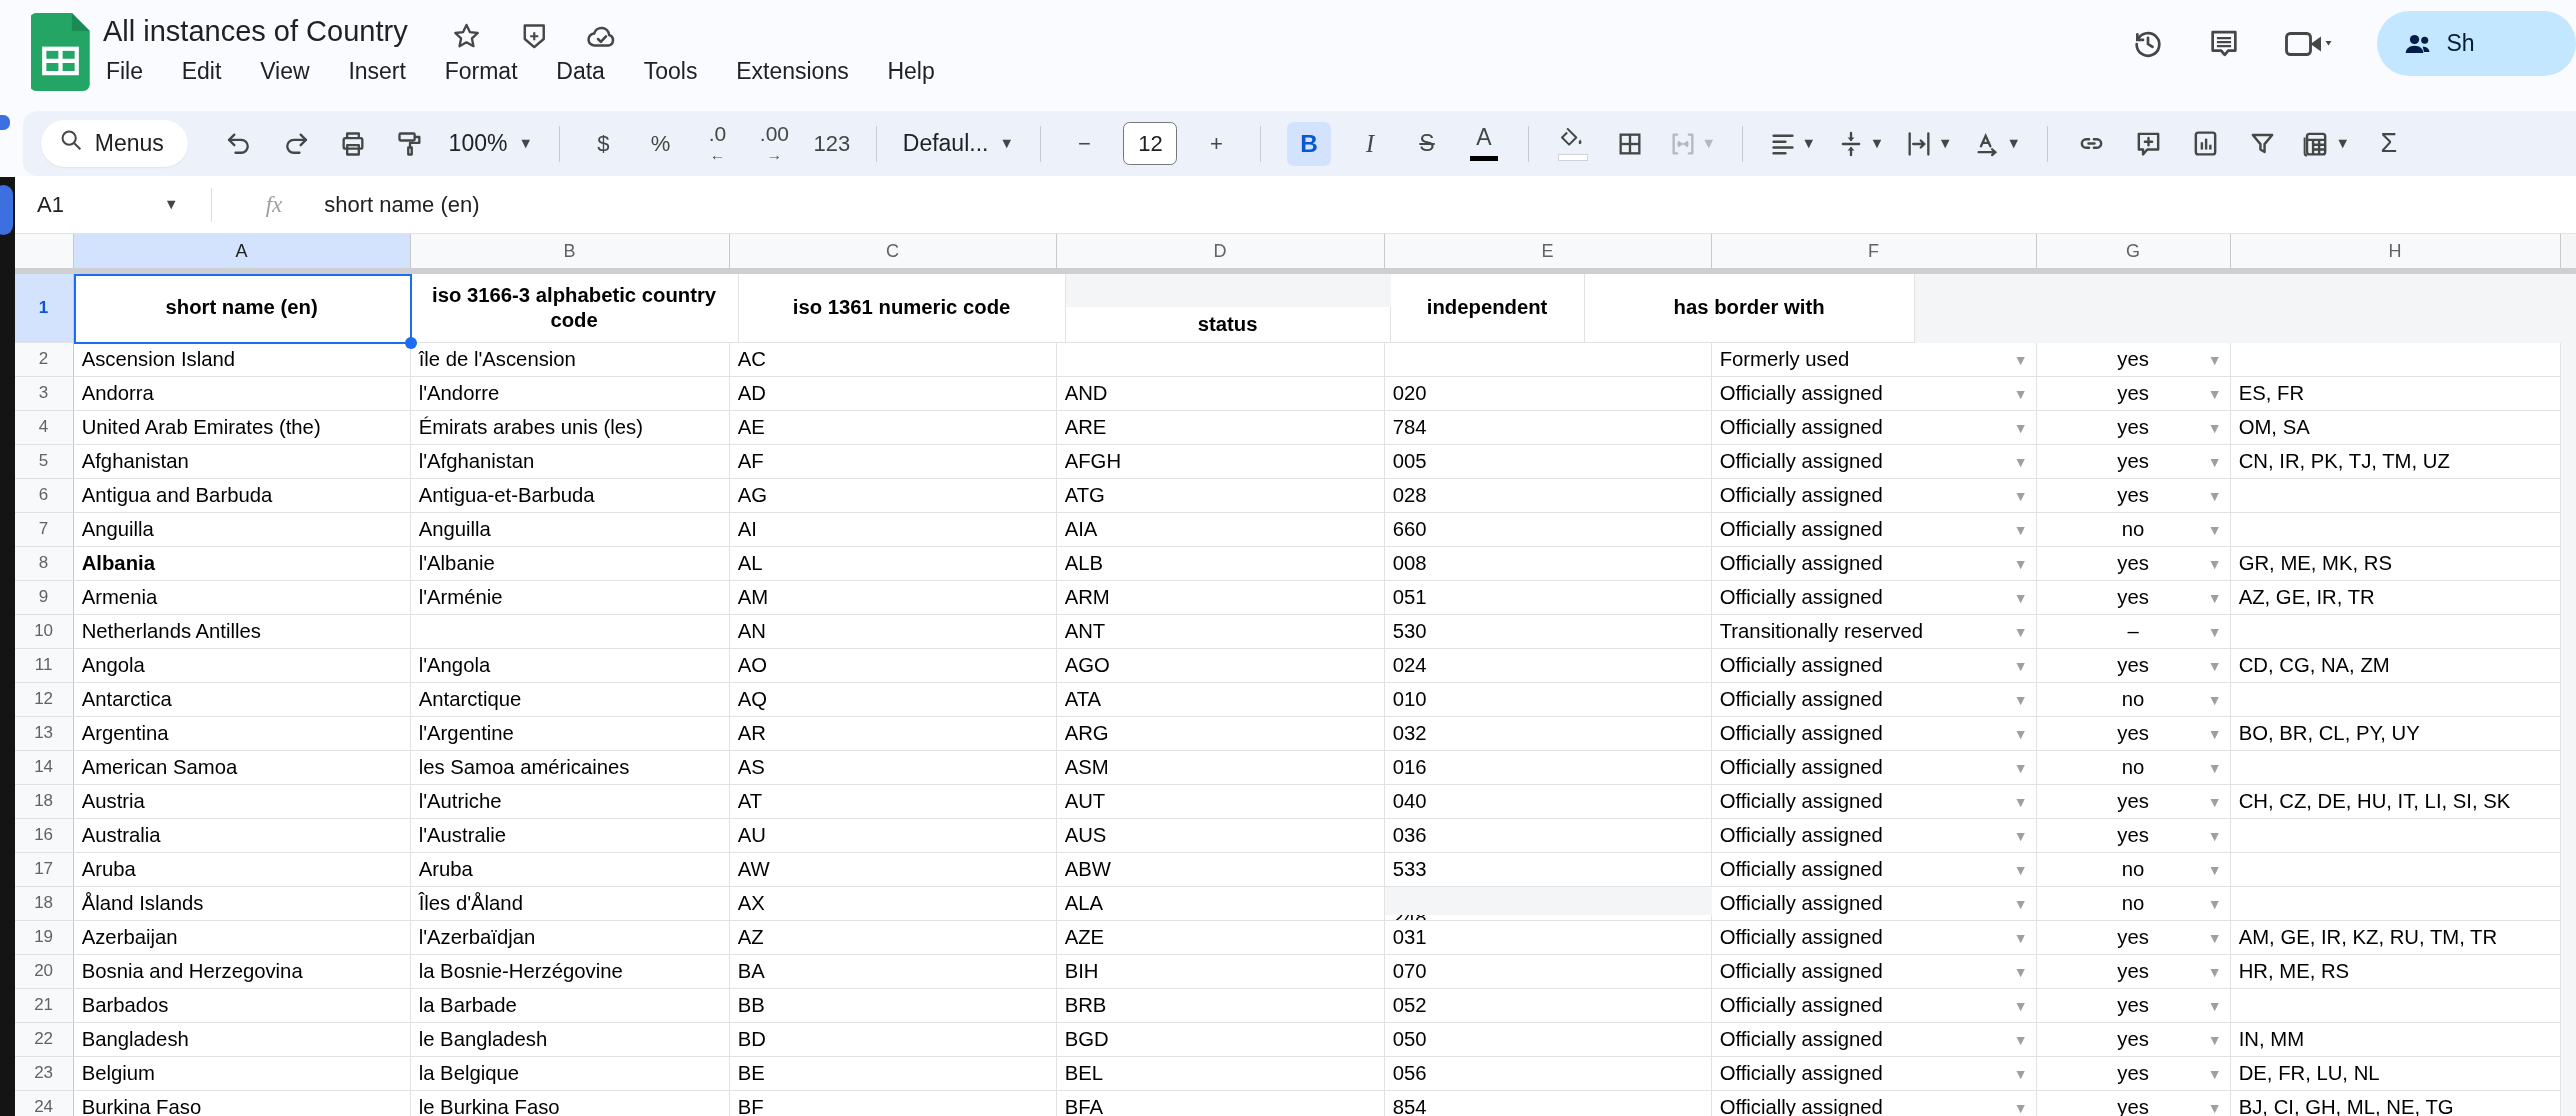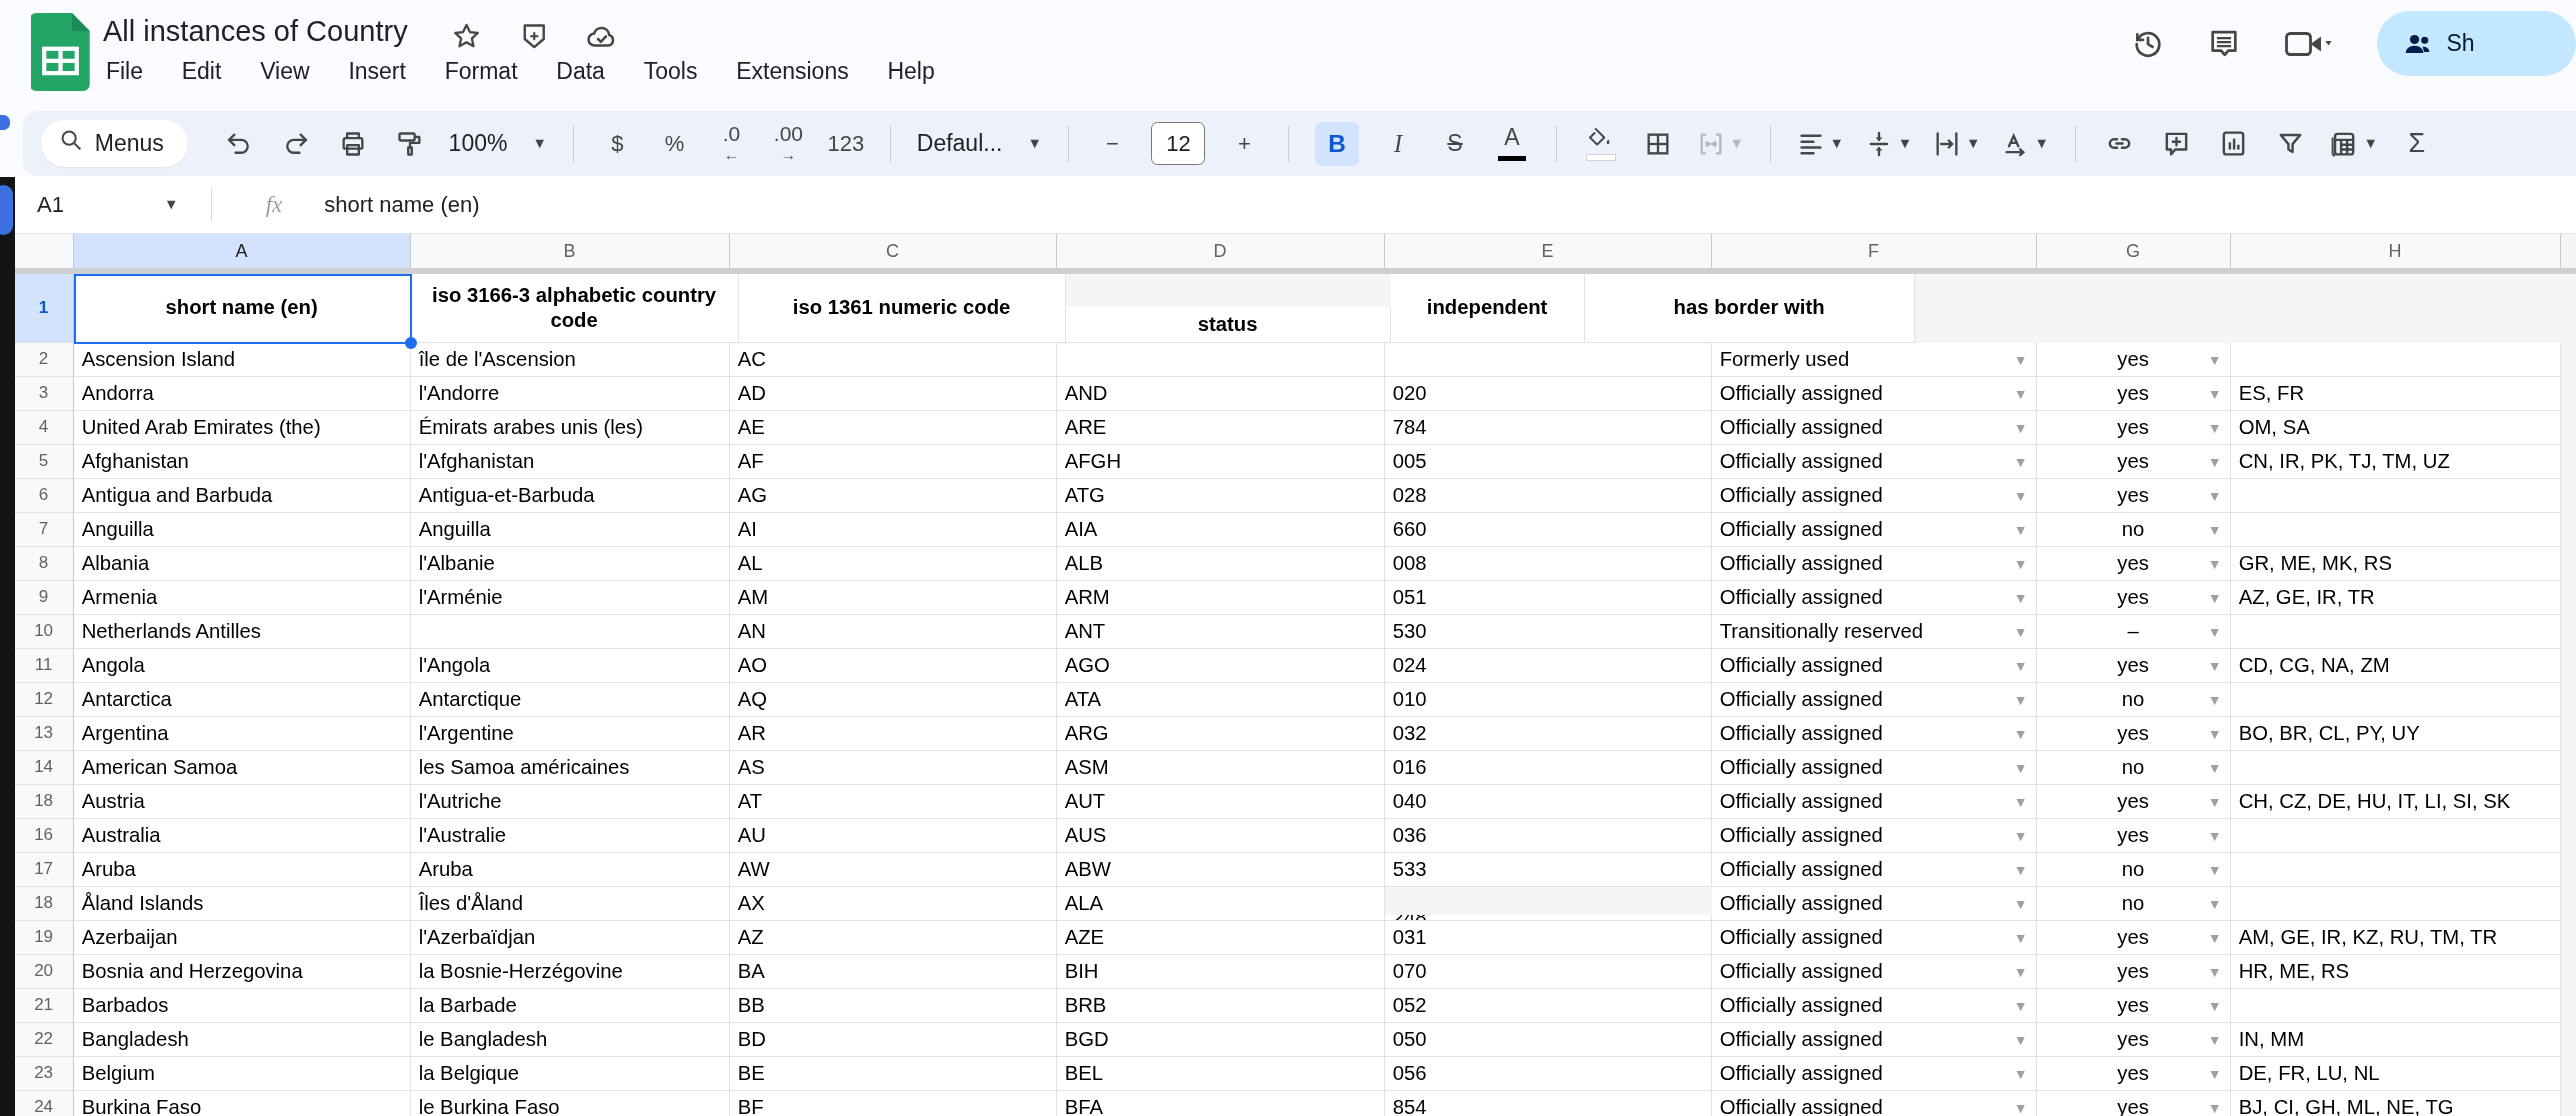--- a/index.html
+++ b/index.html
@@ -25,21 +25,21 @@
   .toolbar{position:absolute;left:23px;top:111px;width:2553px;height:65px;background:#edf2fa;
            border-radius:14.6px 0 0 14.6px;display:flex;align-items:center;padding-left:18px;box-sizing:border-box;}
   .tb{display:flex;align-items:center;gap:21px;}
   .tbtn{min-width:36px;height:46px;display:flex;align-items:center;justify-content:center;
         border-radius:6.5px;color:#444746;font-size:22px;gap:4.9px;}
   .tbtn svg{display:block;}
   .menus-pill{background:#ffffff;height:47px;border-radius:23.6px;display:flex;align-items:center;
               gap:11.4px;padding:0 24.4px 0 18px;font-size:23px;color:#202124;margin-right:11.4px;
               box-shadow:0 0.8px 1.6px rgba(0,0,0,.08);}
   .sep{width:0.8px;height:36px;background:#c7cbd1;margin:0 4.9px;}
-  .zoomsel,.fontsel{display:flex;align-items:center;gap:25px;font-size:23px;color:#202124;}
+  .zoomsel,.fontsel{display:flex;align-items:center;gap:11px;font-size:23px;color:#202124;}
   .sizebox{width:52px;height:41px;border:1.6px solid #747775;border-radius:6.5px;background:#fff;
            display:flex;align-items:center;justify-content:center;font-size:22px;color:#202124;}
   .boldbtn{background:#d3e3fd;border-radius:6.5px;width:44px;height:44px;display:flex;align-items:center;
            justify-content:center;font-weight:700;font-size:24.4px;color:#0b57d0;}
   .italbtn{font-style:italic;font-family:"Liberation Serif",serif;font-size:24.4px;}
   .strikebtn{text-decoration:line-through;font-size:23px;}
   .tcolor{display:flex;flex-direction:column;align-items:center;line-height:1;font-size:23px;}
   .tcolor .bar{width:28px;height:5.7px;background:#000;margin-top:2.4px;}
   .fillic .bar{background:#ffffff;border:0.8px solid #d0d3d8;}
   .decbtn{display:flex;flex-direction:column;align-items:center;line-height:.9;font-size:21px;color:#444746;}
@@ -555,21 +555,21 @@
         <div class="cell center" style="width: 194px;">
           <span>no</span>
           <span class="ddcaret">▼</span>
         </div>
         <div class="cell" style="width: 330px;">
           <span></span>
         </div>
       </div>
       <div class="row" style="height: 34px;">
         <div class="rh">8</div>
-        <div class="cell" style="width: 337px;">
+        <div class="cell" style="width: 337px; font-weight: bold;">
           <span>Albania</span>
         </div>
         <div class="cell" style="width: 319px;">
           <span>l'Albanie</span>
         </div>
         <div class="cell" style="width: 327px;">
           <span>AL</span>
         </div>
         <div class="cell" style="width: 328px;">
           <span>ALB</span>

